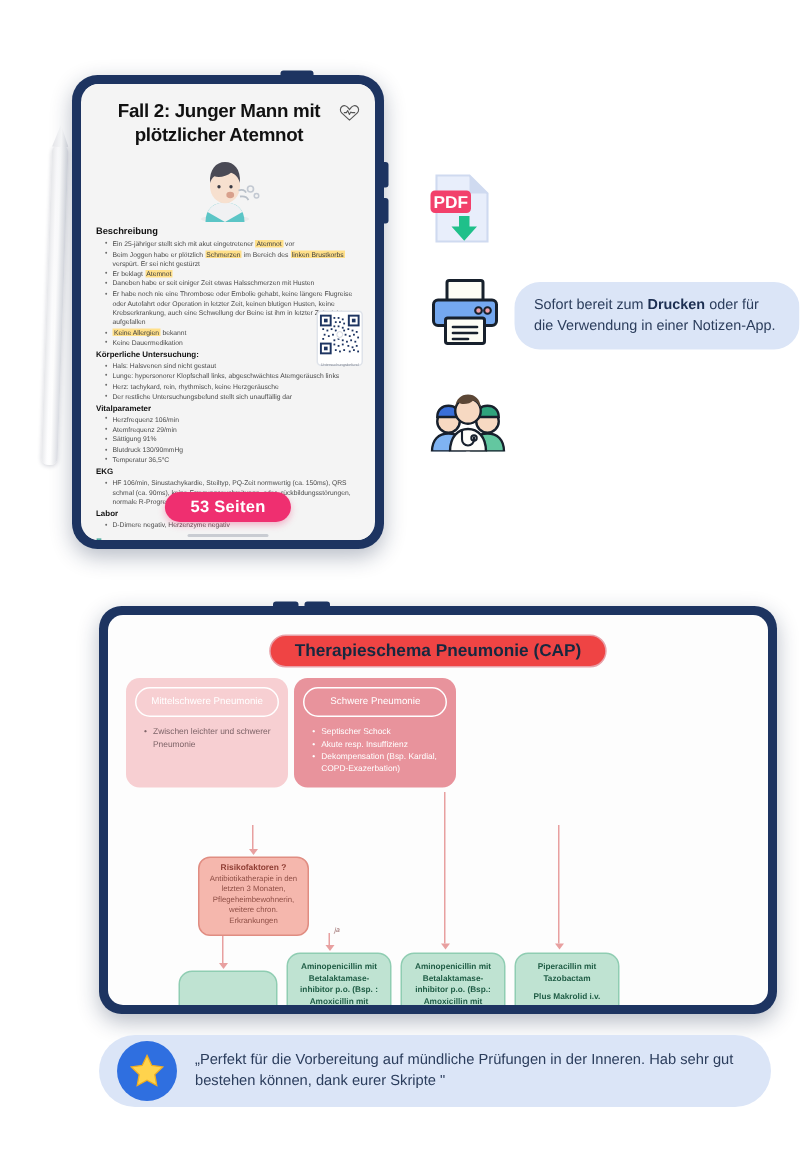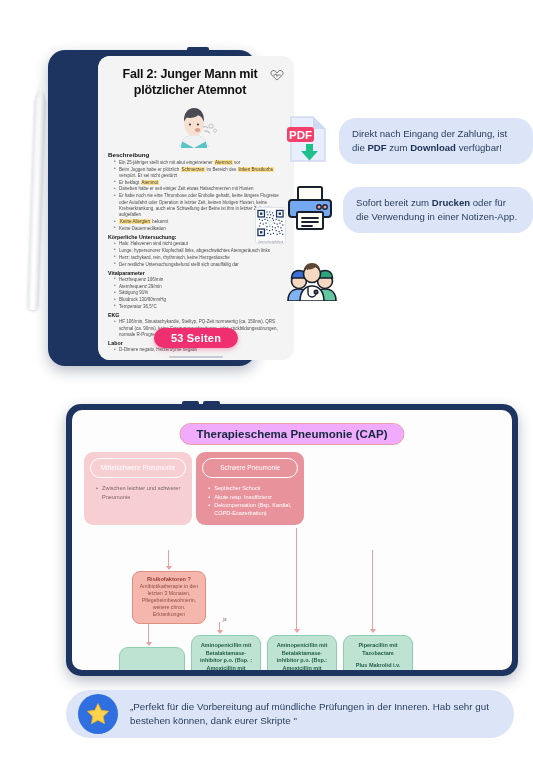--- a/index.html
+++ b/index.html
@@ -34,21 +34,21 @@
     position:absolute;right:47px;top:-3px;width:22px;height:5px;background:#1d3461;border-radius:2px 2px 0 0;
   }
   .tabletA .btn-side{
     position:absolute;right:-3px;top:58px;width:3px;height:17px;background:#1d3461;border-radius:0 2px 2px 0;
   }
   .tabletA .btn-side2{
     position:absolute;right:-3px;top:82px;width:3px;height:17px;background:#1d3461;border-radius:0 2px 2px 0;
   }
   .screenA{
     position:absolute;left:6px;top:6px;width:196px;height:304px;
-    background:#f4f4f4;border-radius:12px;overflow:hidden;margin-left:44px;
+    background:#f4f4f4;border-radius:12px;overflow:hidden;
   }
   .docA{
     position:absolute;left:3px;top:0;width:190px;height:304px;background:#f4f4f4;
     padding:0;
   }
   .doc-title{
     text-align:center;font-weight:bold;font-size:12.5px;color:#111;
     letter-spacing:-.2px;line-height:1.25;padding:11px 20px 0 8px;
   }
   .heart-icon{position:absolute;right:7px;top:12px;width:14px;height:13px;}
@@ -107,21 +107,21 @@
     background:#1d3461;border-radius:15px;
     box-shadow:0 5px 14px rgba(20,35,70,.30);
   }
   .tabletB .btnb{position:absolute;top:-3px;width:17px;height:4px;background:#1d3461;border-radius:2px 2px 0 0;}
   .screenB{
     position:absolute;left:6px;top:6px;right:6px;bottom:6px;background:#fdfdfd;border-radius:10px;overflow:hidden;
   }
   .flow{position:relative;width:100%;height:100%;}
   .flow-title{
     position:absolute;left:50%;transform:translateX(-50%);top:13px;
-    background:#f0abfc;border:1.3px solid #e8a0a8;border-radius:13px;
+    background:#ef4444;border:1.3px solid #e8a0a8;border-radius:13px;
     padding:4px 16px;font-weight:bold;font-size:11.5px;color:#16283f;white-space:nowrap;
   }
   .sev-wrap{position:absolute;left:12px;top:42px;right:12px;display:flex;gap:4px;}
   .sev-col{border-radius:9px;padding:6px 6px 8px 6px;box-sizing:border-box;}
   .sev-col.c1{background:#fbe6e6;width:44%;}
   .sev-col.c2{background:#f7cfd2;width:26%;}
   .sev-col.c3{background:#e8939c;width:26%;}
   .sev-grade{
     color:#e2727f;font-weight:bold;font-size:7.4px;margin:0 0 4px 3px;
   }
@@ -330,23 +330,20 @@
   <div class="feat" style="left:286px;top:114px;">
     <div class="ico">
       <svg class="pdf-ico" viewBox="0 0 44 50">
         <path d="M5 3h22l12 12v32H5z" fill="#e8eefb" stroke="#cfdaf0" stroke-width="1.4"></path>
         <path d="M27 3l12 12H27z" fill="#cfdaf0"></path>
         <rect x="1" y="13" width="27" height="15" rx="3" fill="#f2406b"></rect>
         <text x="14.5" y="24.6" font-family="Liberation Sans, sans-serif" font-size="11.5" font-weight="bold" fill="#ffffff" text-anchor="middle">PDF</text>
         <path d="M20 30h7v7h5l-8.5 9.5L15 37h5z" fill="#1fc08a"></path>
       </svg>
     </div>
-    <div class="bubble">
-      Direkt nach Eingang der Zahlung, ist die <b>PDF</b> zum <b>Download</b> verfügbar!
-    </div>
   </div>
 
   <div class="feat" style="left:286px;top:185px;">
     <div class="ico">
       <svg class="print-ico" viewBox="0 0 48 46">
         <rect x="12" y="2" width="24" height="14" rx="1.5" fill="#fdfdf5" stroke="#17202c" stroke-width="2"></rect>
         <rect x="3" y="15" width="42" height="17" rx="3" fill="#74a8f0" stroke="#17202c" stroke-width="2"></rect>
         <circle cx="33" cy="22" r="2.2" fill="#f2a0a8" stroke="#17202c" stroke-width="1.4"></circle>
         <circle cx="39" cy="22" r="2.2" fill="#f2a0a8" stroke="#17202c" stroke-width="1.4"></circle>
         <rect x="11" y="27" width="26" height="17" rx="1.5" fill="#fdfdf5" stroke="#17202c" stroke-width="2"></rect>

